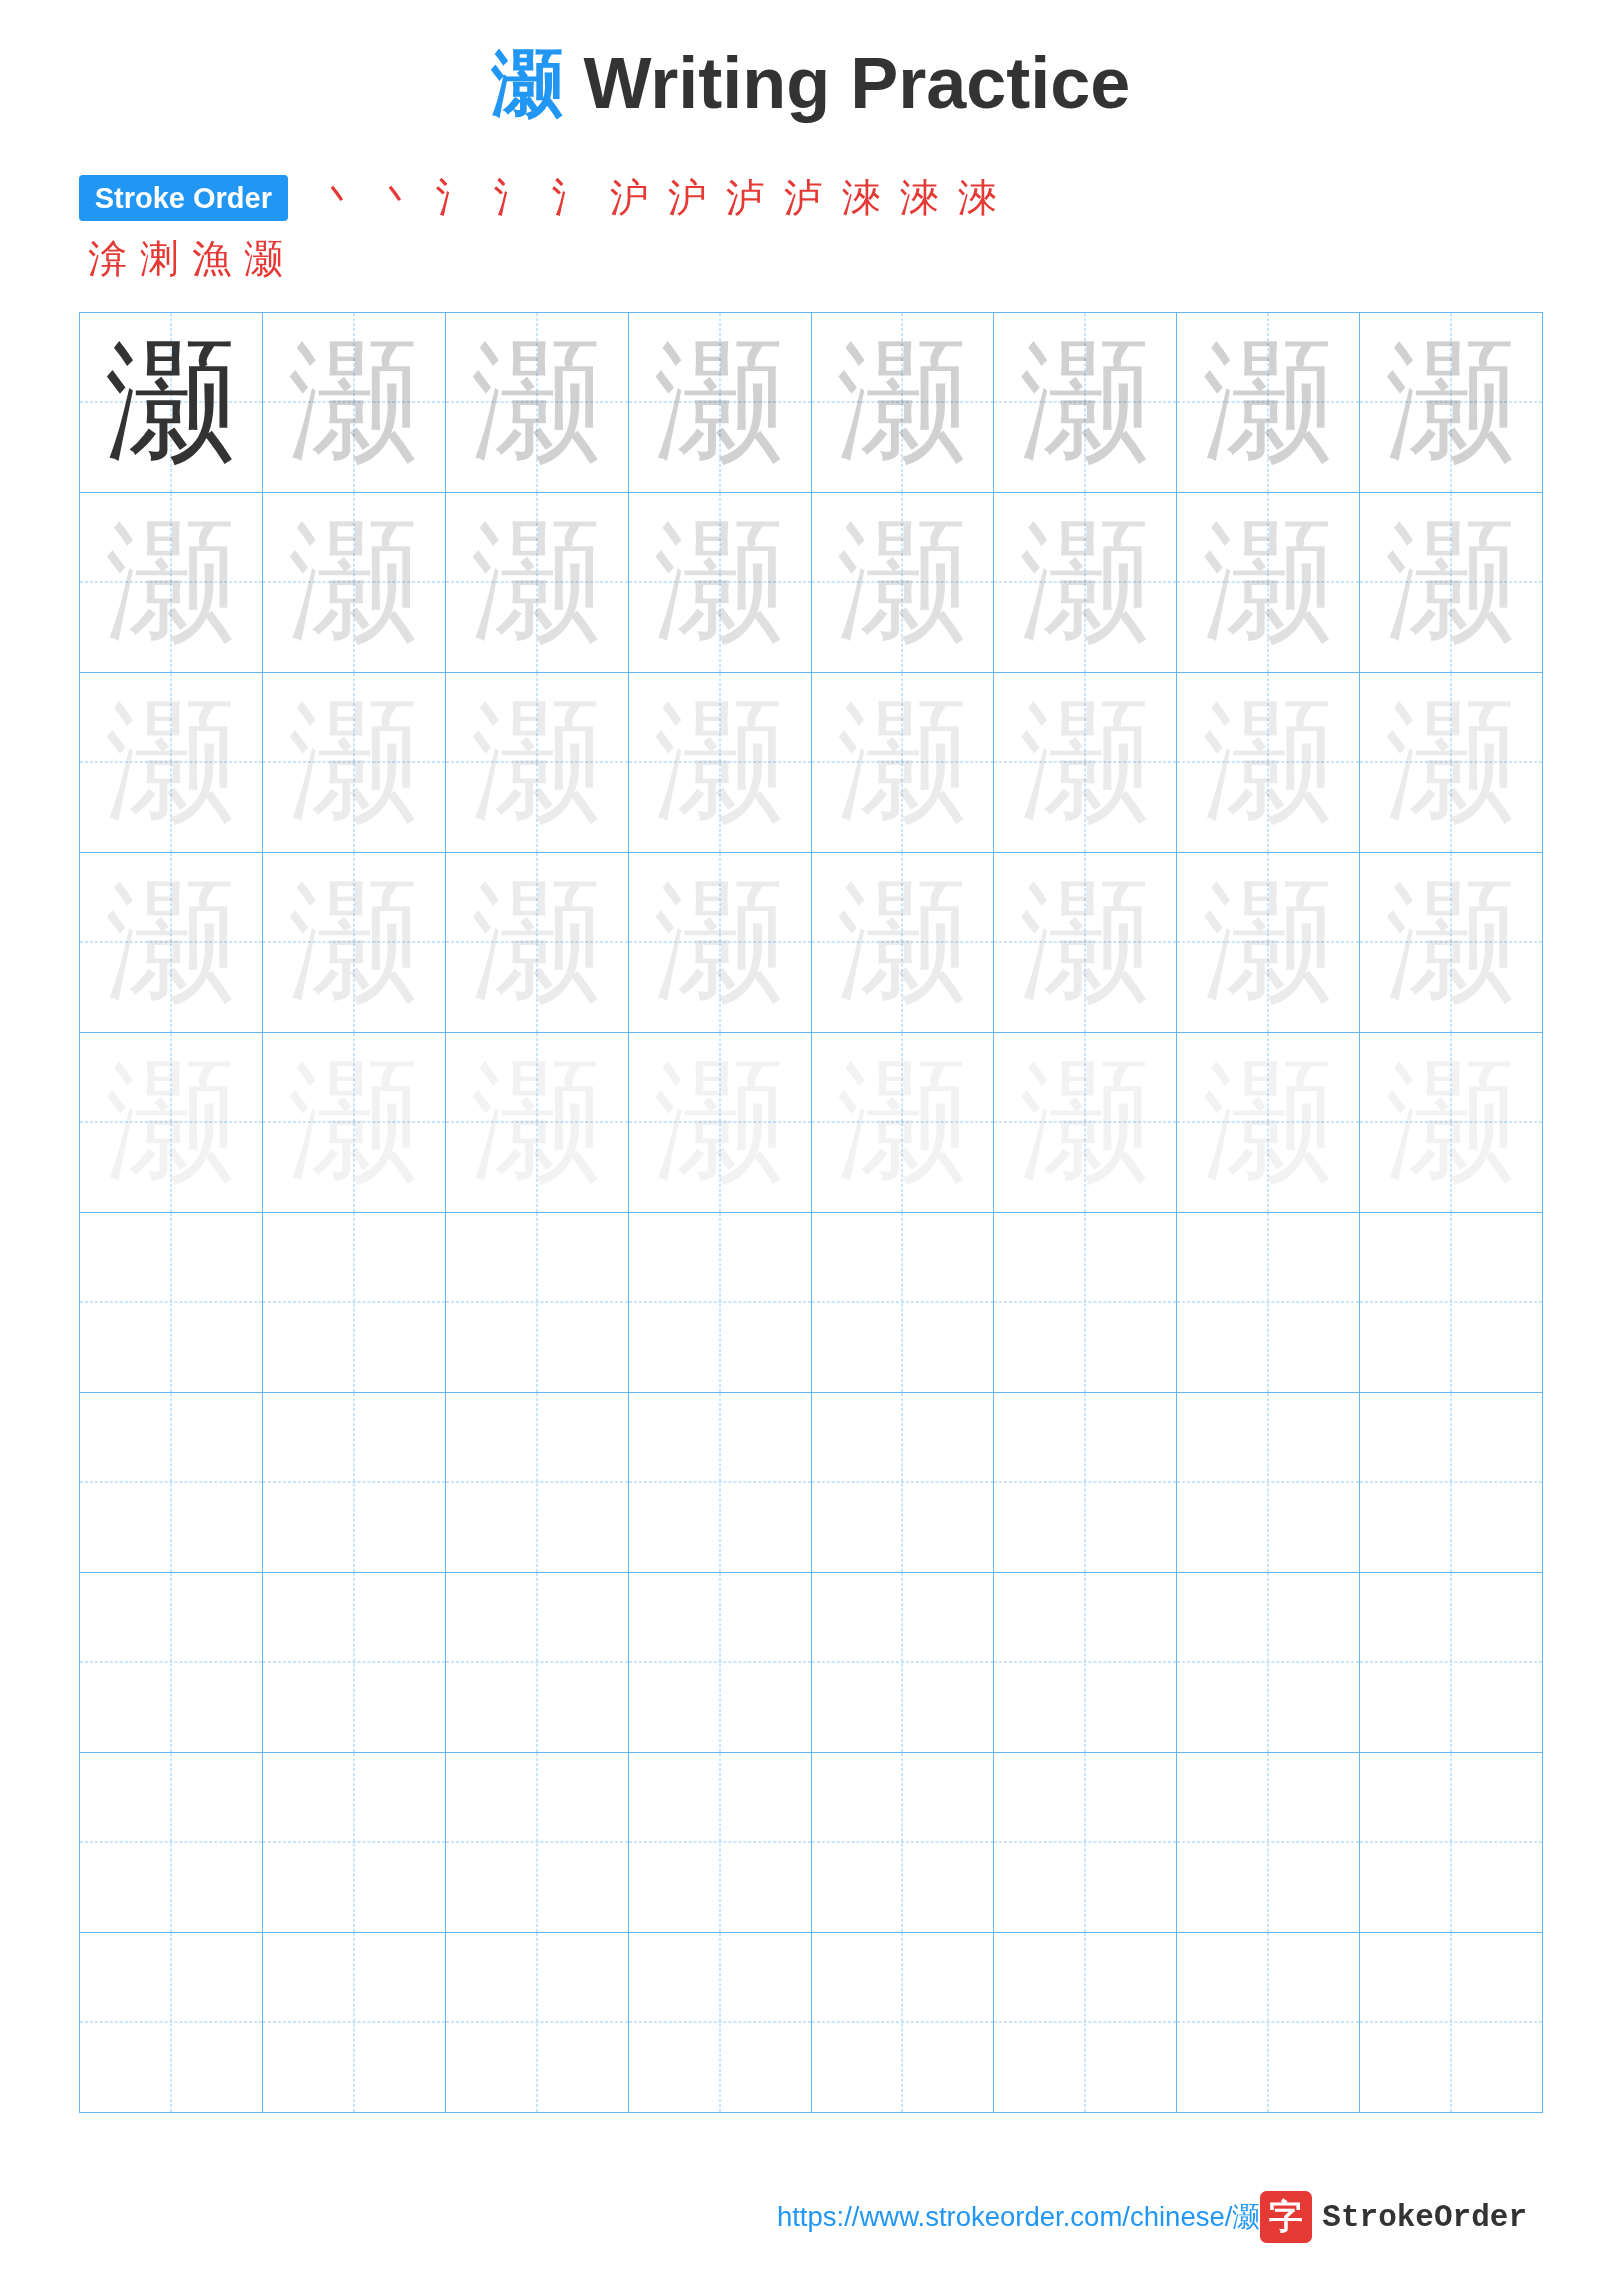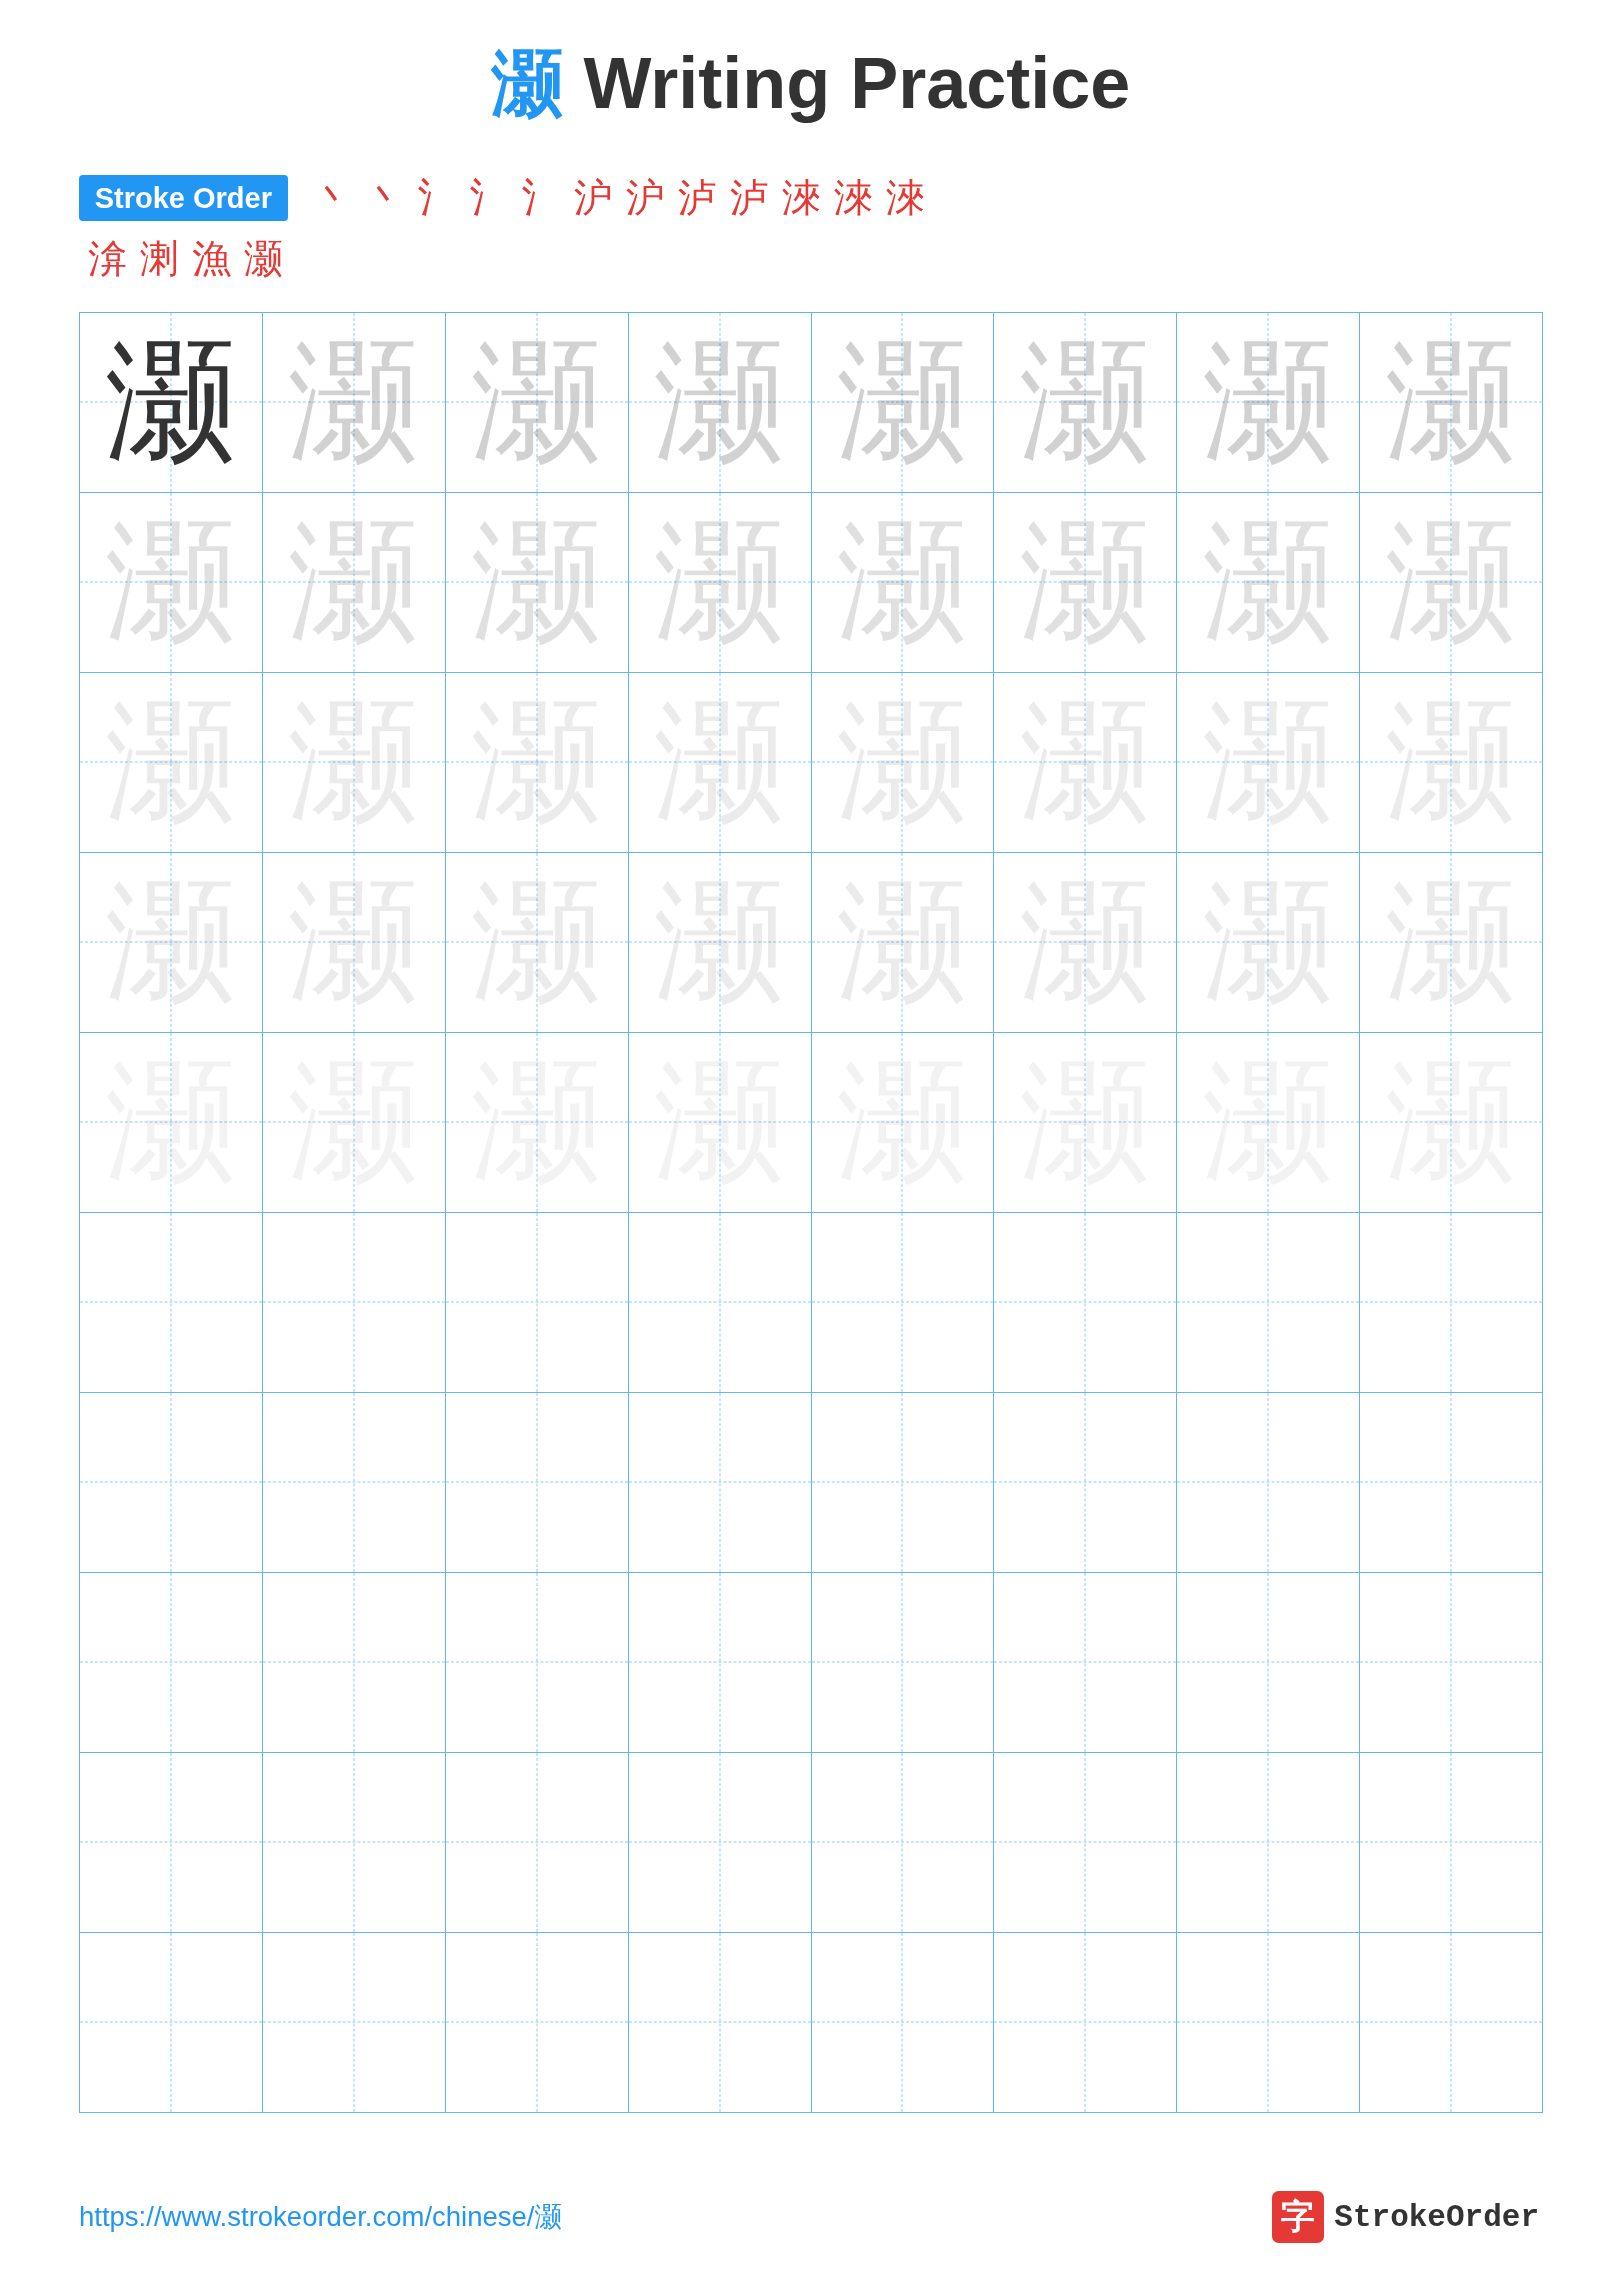--- a/index.html
+++ b/index.html
@@ -26,21 +26,21 @@
 
     .stroke-order-section {
       padding: 0 79px;
       margin-bottom: 26px;
     }
 
     .stroke-order-row {
       display: flex;
       align-items: center;
       flex-wrap: wrap;
-      gap: 0px;
+      gap: 6px;
       margin-bottom: 6.5px;
     }
 
     .stroke-order-badge {
       background: #2196F3;
       color: white;
       font-size: 29px;
       font-weight: bold;
       padding: 6.5px 15.7px;
       border-radius: 3.9px;
@@ -136,23 +136,23 @@
       font-family: serif;
       position: relative;
       z-index: 1;
     }
 
     
     .footer {
       position: absolute;
       bottom: 52px;
       left: 0;
-      right: 4px;
-      display: flex;
-      justify-content: space-between;
+      right: 16px;
+      display: flex;
+      justify-content: flex-end;
       align-items: center;
       padding: 0 79px;
     }
 
     .footer-url {
       font-size: 27.5px;
       color: #2196F3;
     }
 
     .footer-logo {

